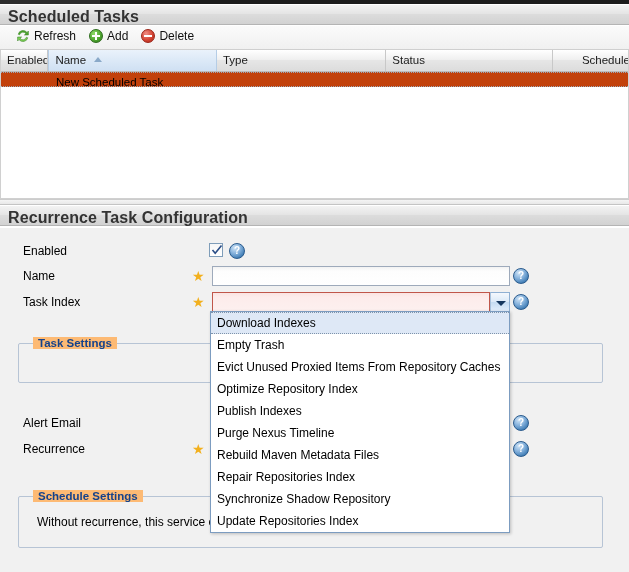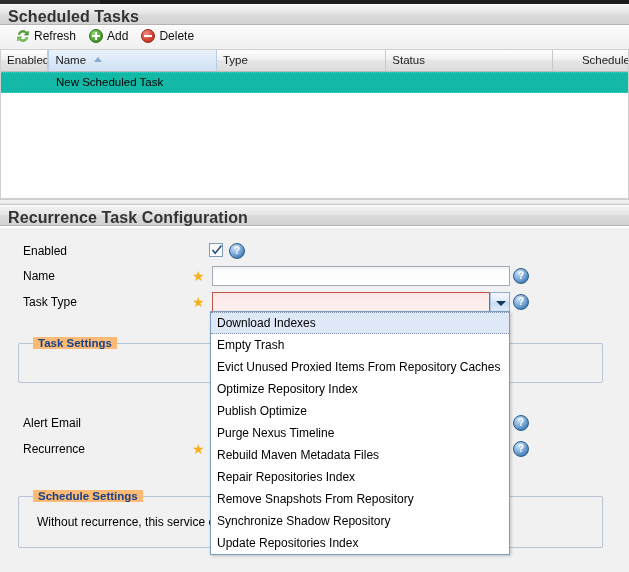--- a/index.html
+++ b/index.html
@@ -143,22 +143,22 @@
     margin-left: 5px;
     width: 0; height: 0;
     border-left: 4px solid transparent;
     border-right: 4px solid transparent;
     border-bottom: 5px solid #8aa9c9;
     vertical-align: middle;
     position: relative; top: -1px;
   }
   .grid-row {
     display: flex;
-    height: 21px;
-    background: #14b8a6;
+    height: 15px;
+    background: #c2410c;
     border-top: 1px dotted #9ab;
     border-bottom: 1px dotted #9ab;
   }
   .gr-cell {
     height: 19px;
     line-height: 19px;
     padding-left: 6px;
     font-size: 11.5px;
     color: #000;
     overflow: hidden;
@@ -425,21 +425,21 @@
       <span class="flabel">Name</span>
       <span class="fstar">★</span>
       <input class="finput" type="text" value="" style="">
       <span class="helpico" style="left:513px;">
         <span class="hc"></span>
         <span class="hq">?</span>
       </span>
     </div>
 
     <div class="frow" style="top:63px;">
-      <span class="flabel">Task Type</span>
+      <span class="flabel">Task Index</span>
       <span class="fstar">★</span>
       <input class="finput invalid" type="text" style="width: 278px;" value="">
       <span class="combo-btn">
         <span class="combo-chevron"></span>
       </span>
       <span class="helpico" style="left:513px;">
         <span class="hc"></span>
         <span class="hq">?</span>
       </span>
     </div>
@@ -472,22 +472,21 @@
       <span class="fset-text">Without recurrence, this service can</span>
     </div>
 
   </div>
 
   <div class="dropdown">
     <div class="dd-item selected">Download Indexes</div>
     <div class="dd-item">Empty Trash</div>
     <div class="dd-item">Evict Unused Proxied Items From Repository Caches</div>
     <div class="dd-item">Optimize Repository Index</div>
-    <div class="dd-item">Publish Optimize</div>
+    <div class="dd-item">Publish Indexes</div>
     <div class="dd-item">Purge Nexus Timeline</div>
     <div class="dd-item">Rebuild Maven Metadata Files</div>
     <div class="dd-item">Repair Repositories Index</div>
-    <div class="dd-item">Remove Snapshots From Repository</div>
     <div class="dd-item">Synchronize Shadow Repository</div>
     <div class="dd-item">Update Repositories Index</div>
   </div>
 
 </div>
 
 </body></html>

